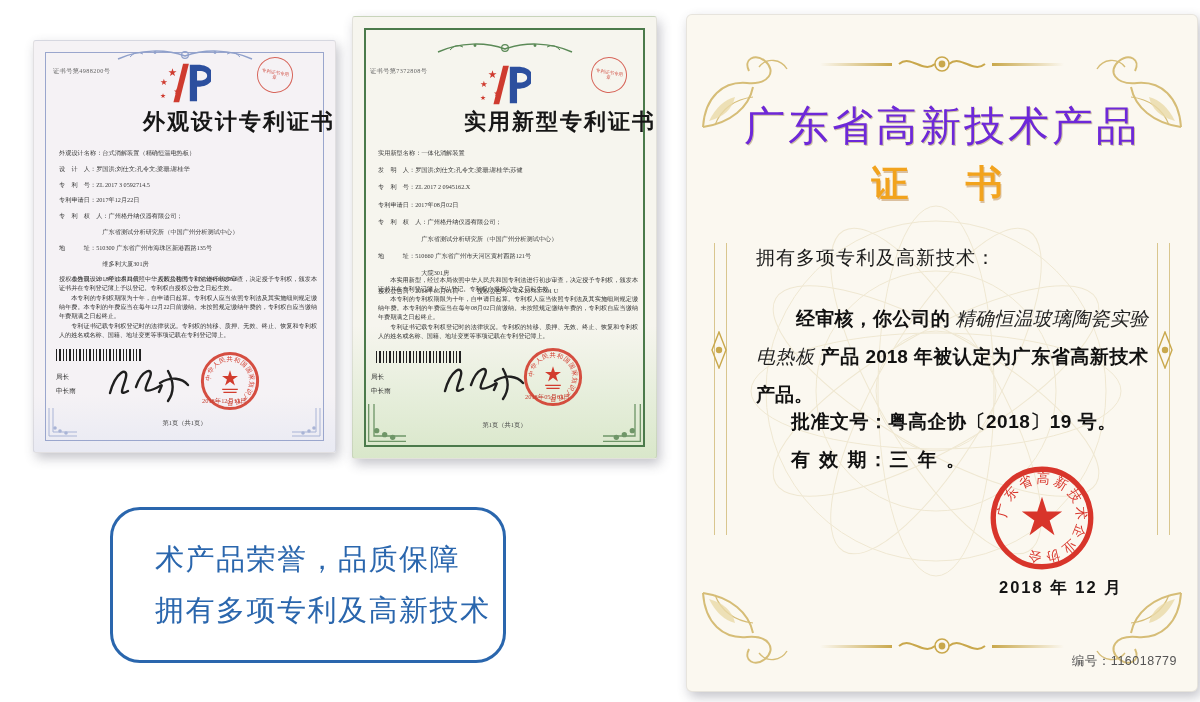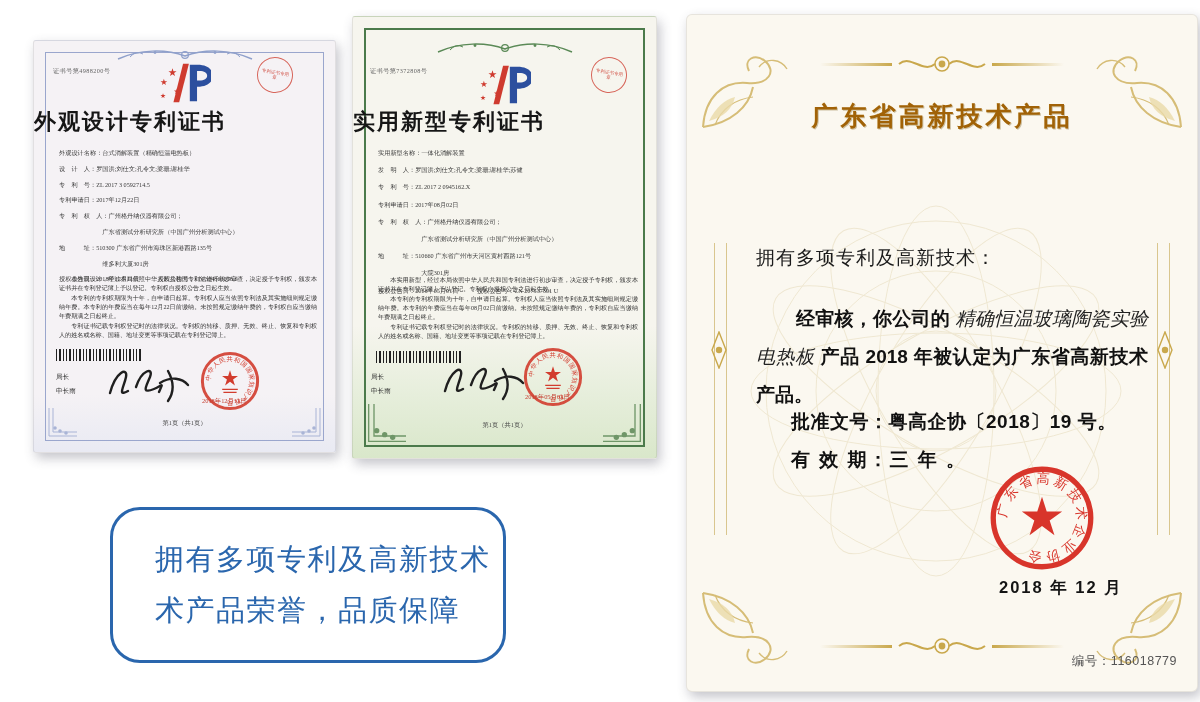--- a/index.html
+++ b/index.html
@@ -21,21 +21,21 @@
   #cert-design .certno{left:19px;top:26px;}
   #cert-utility .certno{left:17px;top:50px;}
   .cnipa-logo{position:absolute;left:50%;transform:translateX(-50%);}
   #cert-design .cnipa-logo{top:22px;}
   #cert-utility .cnipa-logo{top:48px;}
   .ministamp{position:absolute;width:36px;height:36px;border:1.6px solid #d4564a;border-radius:50%;
      color:#cf4a3e;font-size:4.6px;line-height:1.2;display:flex;align-items:center;justify-content:center;
      text-align:center;transform:rotate(10deg);opacity:.9;font-family:"Liberation Serif",serif;padding:2px;box-sizing:border-box;}
   #cert-design .ministamp{left:223px;top:16px;}
   #cert-utility .ministamp{left:238px;top:40px;}
-  .ptitle{position:absolute;width:100%;text-align:left;font-family:"Liberation Serif",serif;
+  .ptitle{position:absolute;width:100%;text-align:right;font-family:"Liberation Serif",serif;
      font-weight:700;font-size:22px;letter-spacing:2px;color:#161616;}
   #cert-design .ptitle{top:66px;}
   #cert-utility .ptitle{top:90px;}
   .fields{position:absolute;left:25px;right:16px;}
   #cert-design .fields{top:108px;}
   #cert-utility .fields{top:132px;}
   .fields .fline{font-size:6.2px;color:#3a3a3a;margin-bottom:6.8px;white-space:nowrap;overflow:hidden;
      font-family:"Liberation Serif",serif;}
   #cert-utility .fline{margin-bottom:8.2px;}
   .paras{position:absolute;left:25px;right:18px;}
@@ -74,22 +74,22 @@
   .hornament{position:absolute;left:50%;transform:translateX(-50%);display:flex;align-items:center;gap:5px;}
   .ho-top{top:36px;} .ho-bottom{top:618px;}
   .hline{width:72px;height:3px;}
   .hline.l{background:linear-gradient(90deg,transparent,#c9a84c);}
   .hline.r{background:linear-gradient(270deg,transparent,#c9a84c);}
   .vband{position:absolute;top:228px;height:292px;width:11px;
      border-left:1.3px solid #d9c68e;border-right:1.3px solid #d9c68e;}
   .vb-l{left:27px;} .vb-r{right:27px;}
   .vmed{position:absolute;top:316px;color:#c9a84c;}
   .vm-l{left:23px;} .vm-r{right:23px;}
-  .gtitle{position:absolute;top:84px;width:100%;text-align:center;font-size:26px;font-weight:700;
-     letter-spacing:3px;color:#a16207;font-family:"Liberation Serif",serif;
+  .gtitle{position:absolute;top:84px;width:100%;text-align:center;font-size:41px;font-weight:400;
+     letter-spacing:3px;color:#6d28d9;font-family:"Liberation Serif",serif;
      text-shadow:1px 1px 0 rgba(120,90,20,.35),-0.5px -0.5px 0 rgba(255,246,214,.9);}
   .gsub{position:absolute;top:144px;width:100%;text-align:center;font-size:37px;font-weight:700;
      color:#f2a31d;letter-spacing:10px;font-family:"Liberation Serif",serif;
      text-shadow:1px 1.5px 0 rgba(160,90,10,.35);}
   .addressee{position:absolute;left:69px;top:230px;font-size:19px;color:#1c1c1c;
      font-family:"Liberation Serif",serif;letter-spacing:1px;}
   .gbody{position:absolute;left:69px;top:266px;width:392px;font-size:19px;line-height:38px;color:#111;
      font-weight:700;text-indent:2.1em;text-align:justify;}
   .gbody .prod{font-family:"Liberation Serif",serif;font-weight:400;font-style:italic;color:#222;}
   .gline{position:absolute;font-size:19px;font-weight:700;color:#111;letter-spacing:.5px;text-align:center;}
@@ -320,36 +320,37 @@
     <div class="vband vb-r"></div>
     <svg class="vmed vm-l" width="18" height="38" viewBox="0 0 18 38">
       <path d="M9,1 L16,19 L9,37 L2,19 Z" fill="none" stroke="currentColor" stroke-width="1.4"></path>
       <circle cx="9" cy="19" r="3.2" fill="currentColor"></circle>
     </svg>
     <svg class="vmed vm-r" width="18" height="38" viewBox="0 0 18 38">
       <path d="M9,1 L16,19 L9,37 L2,19 Z" fill="none" stroke="currentColor" stroke-width="1.4"></path>
       <circle cx="9" cy="19" r="3.2" fill="currentColor"></circle>
     </svg>
     <div class="gtitle">广东省高新技术产品</div>
+    <div class="gsub">证　书</div>
     <div class="addressee">拥有多项专利及高新技术：</div>
     <p class="gbody"><span>经审核，你公司的 </span><span class="prod">精确恒温玻璃陶瓷实验电热板</span><span> 产品 2018 年被认定为广东省高新技术产品。</span></p>
     <div class="gline gapproval">批准文号：粤高企协〔2018〕19 号。</div>
     <div class="gline gvalidity">有 效 期：三 年 。</div>
     <svg class="gseal" viewBox="0 0 100 100">
       <circle cx="50" cy="50" r="46" fill="none" stroke="#d8352b" stroke-width="5"></circle>
       <defs>
           <path id="arc-p" d="M50,50 m-33,0 a33,33 0 1,1 66,0 a33,33 0 1,1 -66,0"></path>
         </defs>
       <text font-size="12.5" fill="#d8352b" letter-spacing="3"><textPath href="#arc-p">广东省高新技术企业协会</textPath></text>
       <g transform="translate(50,50)" fill="#d8352b">
         <path d="M0,-20 L4.47,-6.15 L19.02,-6.18 L7.23,2.35 L11.76,16.18 L0,7.6 L-11.76,16.18 L-7.23,2.35 L-19.02,-6.18 L-4.47,-6.15 Z"></path>
       </g>
     </svg>
     <div class="gdate">2018 年 12 月</div>
     <div class="gserial">编号：116018779</div>
   </div>
 
   <div id="note">
+    <div class="noteline">术产品荣誉，品质保障</div>
     <div class="noteline">拥有多项专利及高新技术</div>
-    <div class="noteline">术产品荣誉，品质保障</div>
   </div>
 
 </div>
 
 </body></html>

